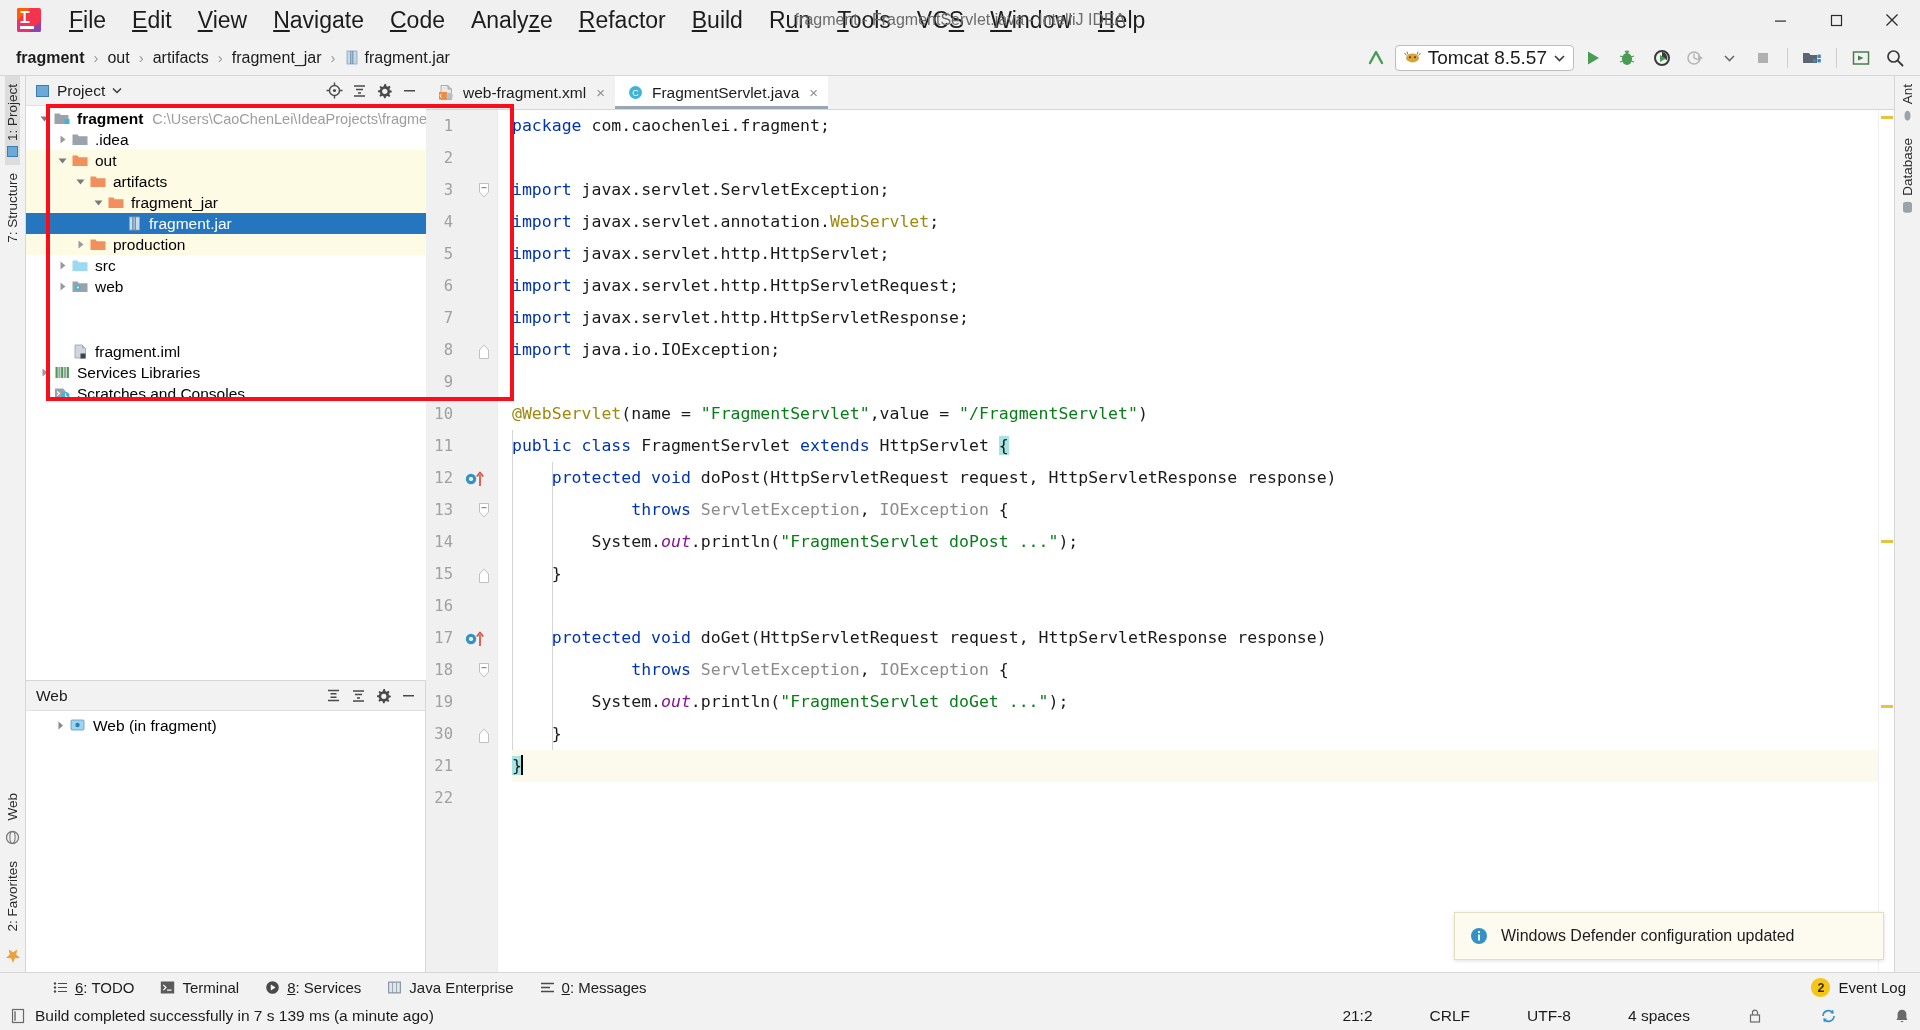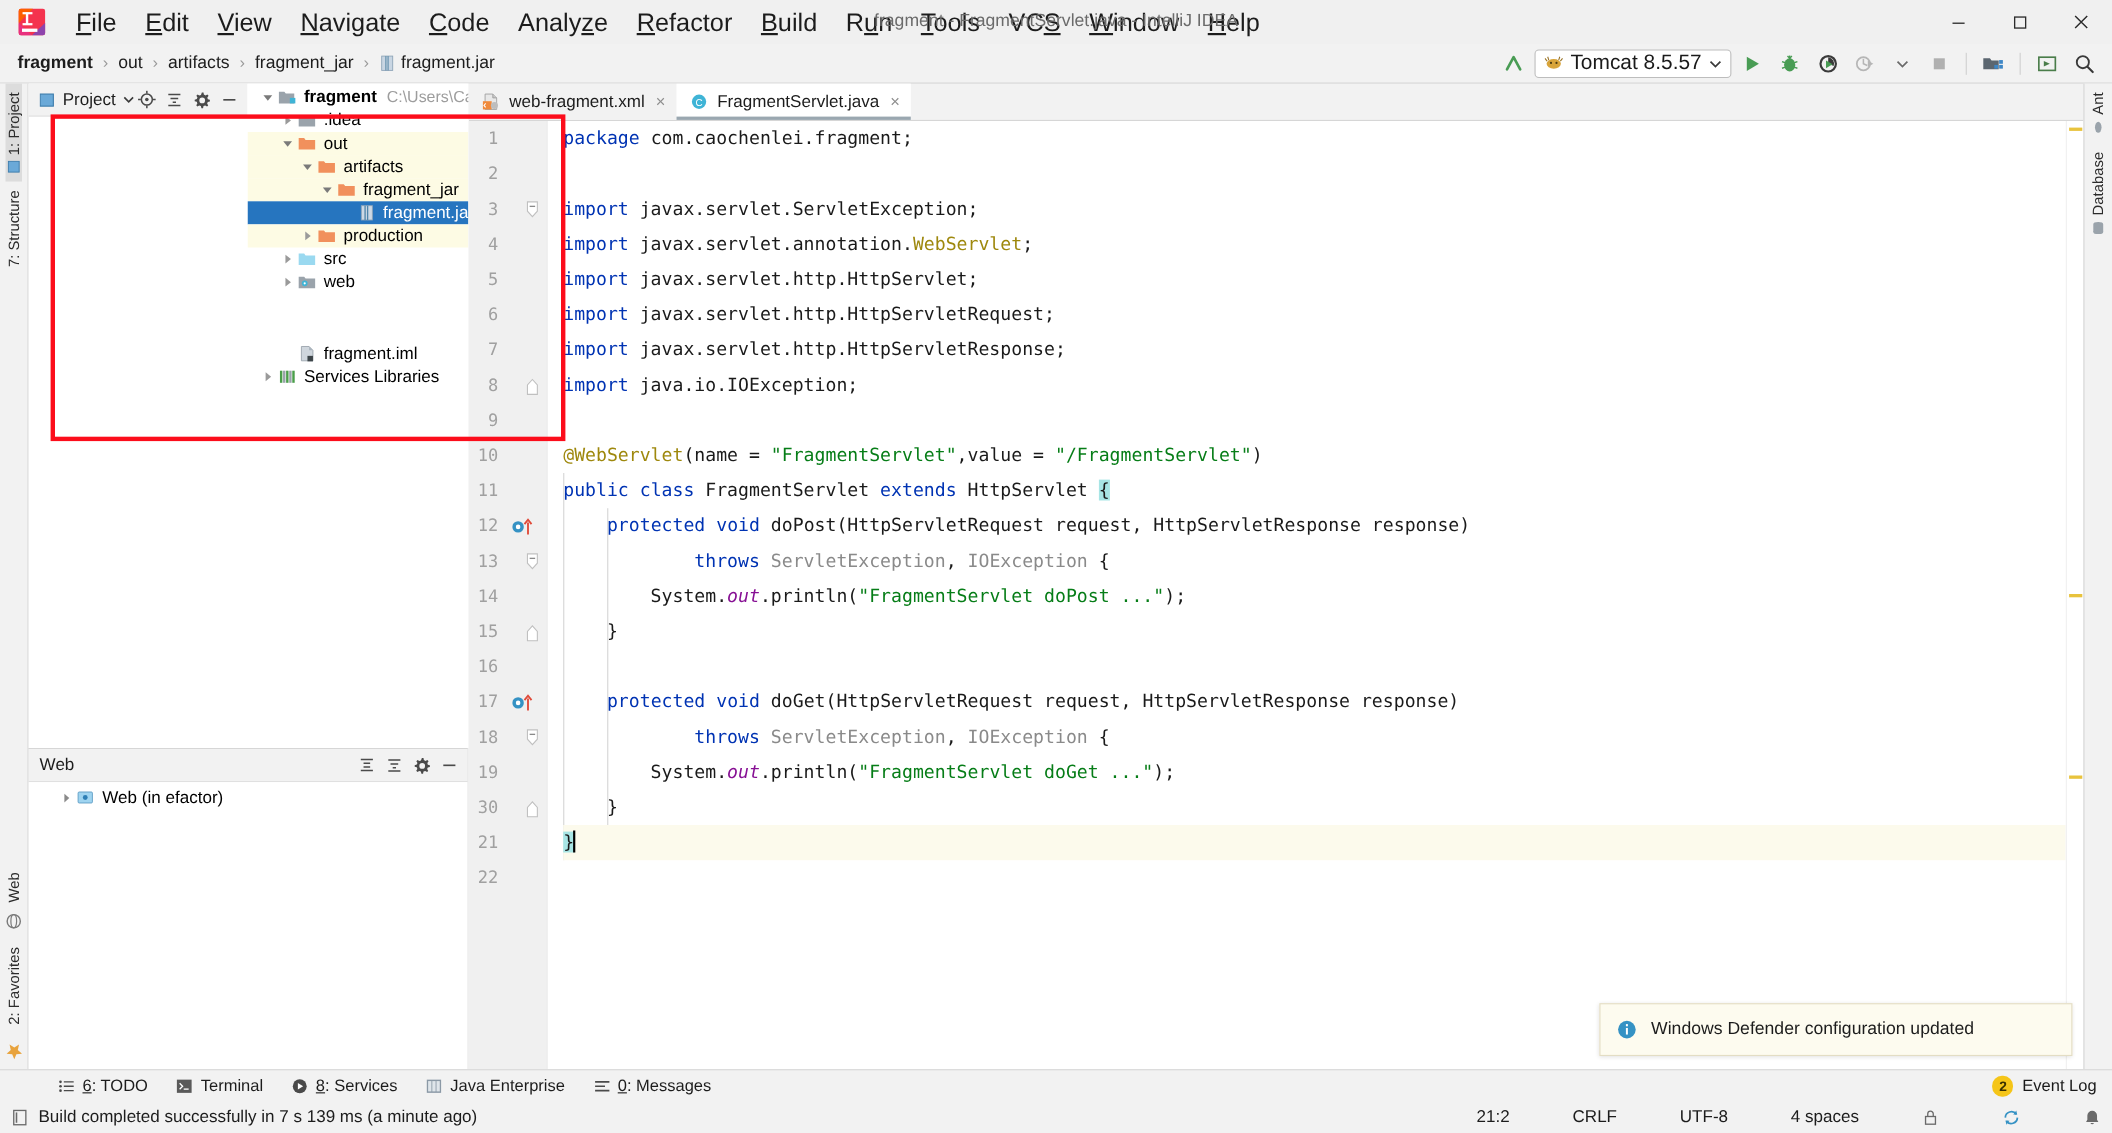--- a/index.html
+++ b/index.html
@@ -60,21 +60,21 @@
   }
   .vstrip.right { border-right:none; border-left:1px solid #d6d6d6; }
   .vlabel {
     writing-mode:vertical-rl; transform:rotate(180deg); font-size:13.5px; color:#2b2b2b;
     padding:8px 0; white-space:nowrap; display:flex; align-items:center; gap:5px;
   }
   .vlabel.sel { background:#dcdcdc; }
   .vspacer { flex:1 1 auto; }
 
   
-  .toolwin { width:400px; flex:0 0 400px; display:flex; flex-direction:row; background:#fff; }
+  .toolwin { width:400px; flex:0 0 400px; display:flex; flex-direction:column; background:#fff; }
   .tw-header {
     height:30px; flex:0 0 30px; background:#f2f2f2; display:flex; align-items:center;
     padding:0 6px 0 10px; border-bottom:1px solid #e0e0e0;
   }
   .tw-title { font-size:15.5px; color:#1c1c1c; display:flex; align-items:center; gap:7px; }
   .tw-actions { margin-left:auto; display:flex; align-items:center; gap:3px; }
   .twbtn { width:22px;height:22px;display:flex;align-items:center;justify-content:center;border-radius:3px;}
 
   .tree { flex:1 1 auto; overflow:hidden; position:relative; background:#fff; padding-top:2px;}
   .row {
@@ -547,20 +547,32 @@
                 <svg width="17" height="15" viewBox="0 0 17 15">
                   <rect x="1.5" y="2" width="2.2" height="11" fill="#4a9e4a"></rect>
                   <rect x="4.3" y="2" width="2.2" height="11" fill="#9aa3ab"></rect>
                   <rect x="7.1" y="2" width="2.2" height="11" fill="#4a9e4a"></rect>
                   <rect x="9.9" y="2" width="2.2" height="11" fill="#9aa3ab"></rect>
                   <rect x="12.7" y="2" width="2.2" height="11" fill="#4a9e4a"></rect>
                 </svg>
               </span>
               <span>Services Libraries</span>
             </div>
+            <div class="row" style="padding-left: 12px;">
+              <span class="arrow none"></span>
+              <span class="fico">
+                <svg width="17" height="15" viewBox="0 0 17 15">
+                  <path d="M1 2.5 L9 2.5 L11.5 5 L11.5 12.5 L1 12.5 Z" fill="#9aa3ab"></path>
+                  <path d="M3 5.5 L5.5 7.5 L3 9.5" stroke="#fff" stroke-width="1.1" fill="none"></path>
+                  <circle cx="11.5" cy="10" r="4" fill="#3fb4d6"></circle>
+                  <path d="M11.5 7.6 L11.5 10 L13.3 10.9" stroke="#fff" stroke-width="1.1" fill="none"></path>
+                </svg>
+              </span>
+              <span>Scratches and Consoles</span>
+            </div>
           </div>
 
         <div class="redbox" style="left:20px; top:28px; width:468px; height:297px;"></div>
       </div>
 
       <div class="webwin">
         <div class="tw-header">
           <div class="tw-title">Web</div>
           <div class="tw-actions">
             <div class="twbtn">
@@ -592,21 +604,21 @@
               <svg width="13" height="13" viewBox="0 0 13 13">
                   <path d="M4.5 2.5 L9 6.5 L4.5 10.5 Z" fill="#8a8a8a"></path>
                 </svg>
             </span>
             <span class="fico">
               <svg width="17" height="15" viewBox="0 0 17 15">
                 <rect x="1" y="2" width="13" height="10" rx="1" fill="#9fd4f0" stroke="#5b9bc4" stroke-width="0.8"></rect>
                 <circle cx="7.5" cy="7" r="2.2" fill="#2e7fb5"></circle>
               </svg>
             </span>
-            <span>Web (in efactor)</span>
+            <span>Web (in fragment)</span>
           </div>
         </div>
       </div>
     </div>
 
     <div class="editor-area">
       <div class="tabs">
         <div class="tab">
           <span>
             <svg width="17" height="17" viewBox="0 0 17 17">

